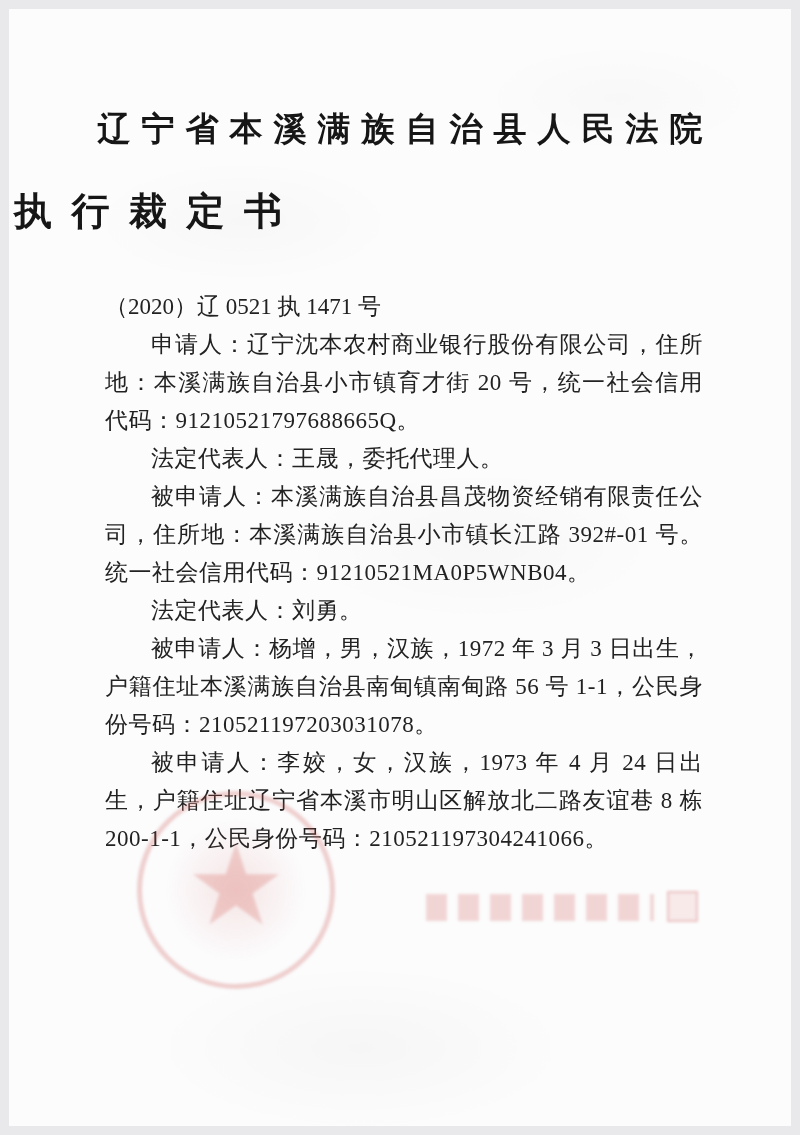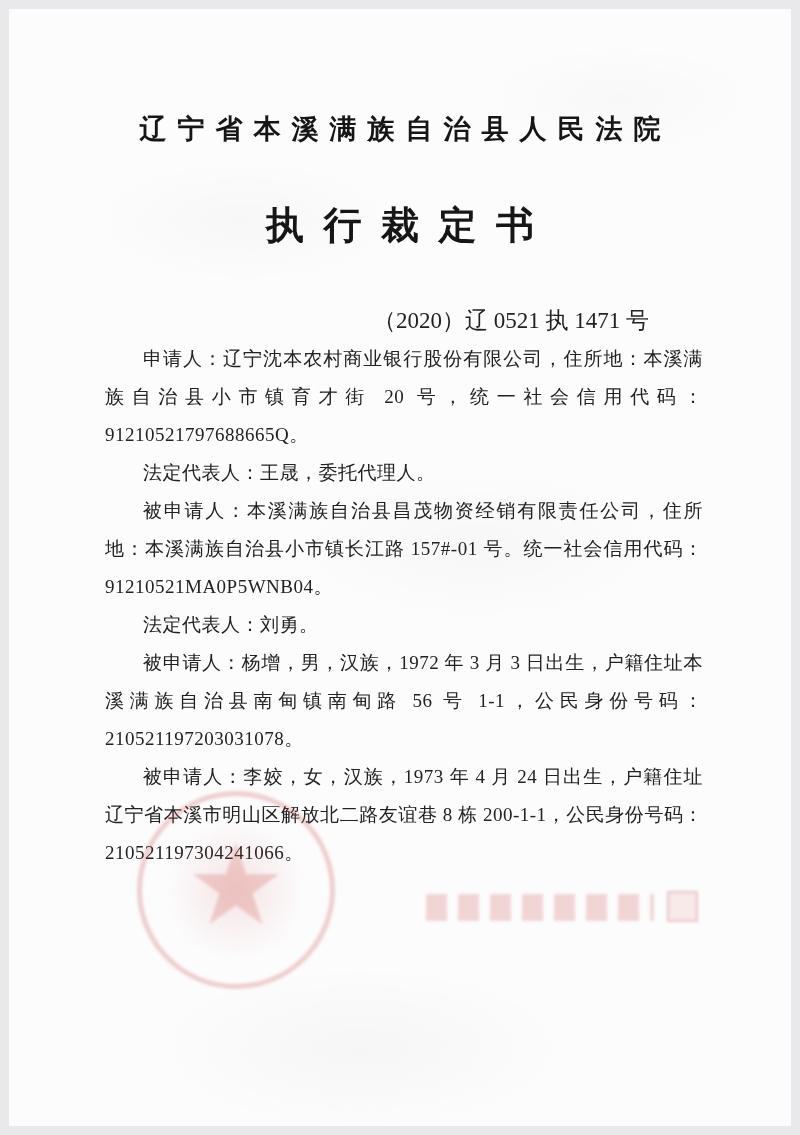--- a/index.html
+++ b/index.html
@@ -18,55 +18,54 @@
       radial-gradient(220px 90px at 30% 19%, rgba(0,0,0,0.020), rgba(0,0,0,0) 70%),
       radial-gradient(260px 110px at 60% 48%, rgba(0,0,0,0.018), rgba(0,0,0,0) 70%),
       radial-gradient(300px 120px at 45% 93%, rgba(0,0,0,0.022), rgba(0,0,0,0) 70%),
       radial-gradient(200px 80px at 78% 8%, rgba(0,0,0,0.015), rgba(0,0,0,0) 70%),
       #fcfcfd;
     color:#1f1f22;
   }
   .court-name{
     margin-top:97px;
     text-align:center;
-    font-size:27px;
+    font-size:33px;
     font-weight:700;
     letter-spacing:11px;
     text-indent:11px; 
     line-height:46px;
     color:#161616;
   }
   .doc-title{
-    margin-top:47px;
-    text-align:center;
+    margin-top:33px;
+    text-align:left;
     font-size:38px;
     font-weight:700;
     letter-spacing:5px;
     text-indent:5px;
     line-height:52px;
     color:#161616;
   }
   .case-number{
     margin-top:51px;
     width:596px;
     margin-left:96px;
-    text-align:right;
     padding-right:52px;
     box-sizing:border-box;
     font-size:23px;
     line-height:38px;
     color:#222;
   }
   .body-text{
     width:598px;
     margin:0 0 0 96px;
   }
   .body-text p{
     margin:0;
-    font-size:19px;
+    font-size:23px;
     line-height:38px;
     text-align:justify;
     text-justify:inter-ideograph;
     text-indent:2em;
     color:#222;
     letter-spacing:0.5px;
   }
   
   .stamp-layer{position:absolute;inset:0;pointer-events:none;}
   .round-seal{
@@ -123,21 +122,21 @@
 
   <div class="court-name">辽宁省本溪满族自治县人民法院</div>
 
   <div class="doc-title">执 行 裁 定 书</div>
 
   <div class="case-number">（2020）辽 0521 执 1471 号</div>
 
   <div class="body-text">
     <p>申请人：辽宁沈本农村商业银行股份有限公司，住所地：本溪满族自治县小市镇育才街 20 号，统一社会信用代码：91210521797688665Q。</p>
     <p>法定代表人：王晟，委托代理人。</p>
-    <p>被申请人：本溪满族自治县昌茂物资经销有限责任公司，住所地：本溪满族自治县小市镇长江路 157#-01 号。统一社会信用代码：91210521MA0P5WNB04。</p>
+    <p>被申请人：本溪满族自治县昌茂物资经销有限责任公司，住所地：本溪满族自治县小市镇长江路 392#-01 号。统一社会信用代码：91210521MA0P5WNB04。</p>
     <p>法定代表人：刘勇。</p>
     <p>被申请人：杨增，男，汉族，1972 年 3 月 3 日出生，户籍住址本溪满族自治县南甸镇南甸路 56 号 1-1，公民身份号码：210521197203031078。</p>
     <p>被申请人：李姣，女，汉族，1973 年 4 月 24 日出生，户籍住址辽宁省本溪市明山区解放北二路友谊巷 8 栋 200-1-1，公民身份号码：210521197304241066。</p>
   </div>
 
   <div class="stamp-layer">
     <div class="round-seal">
       <div class="blob"></div>
       <div class="star">★</div>
     </div>

